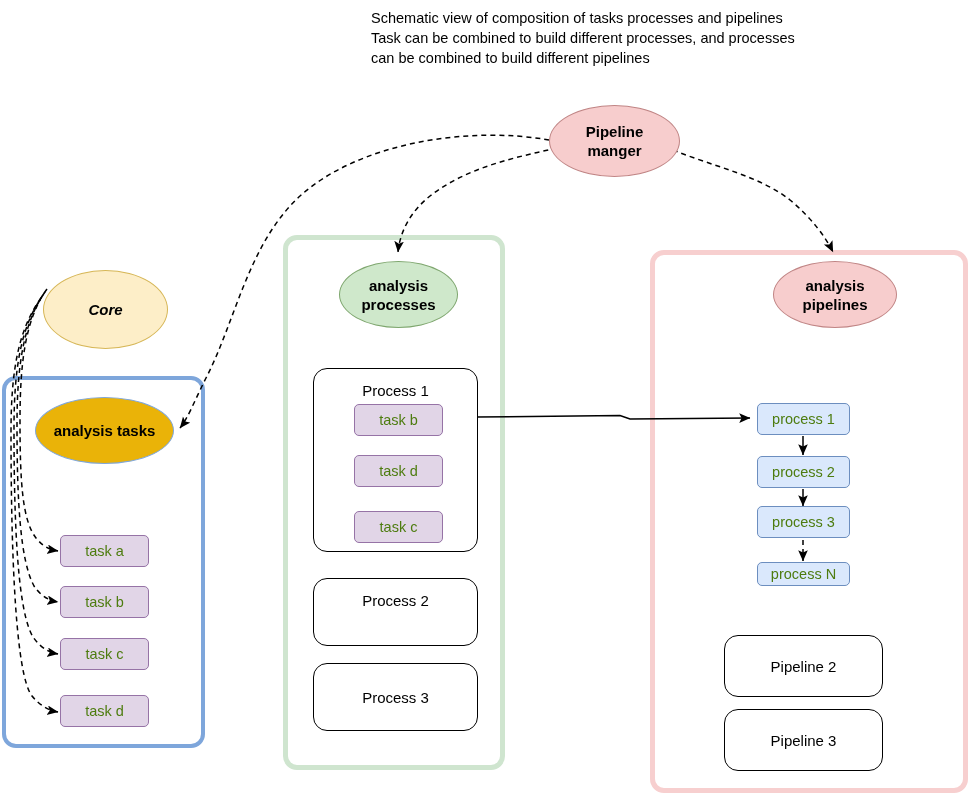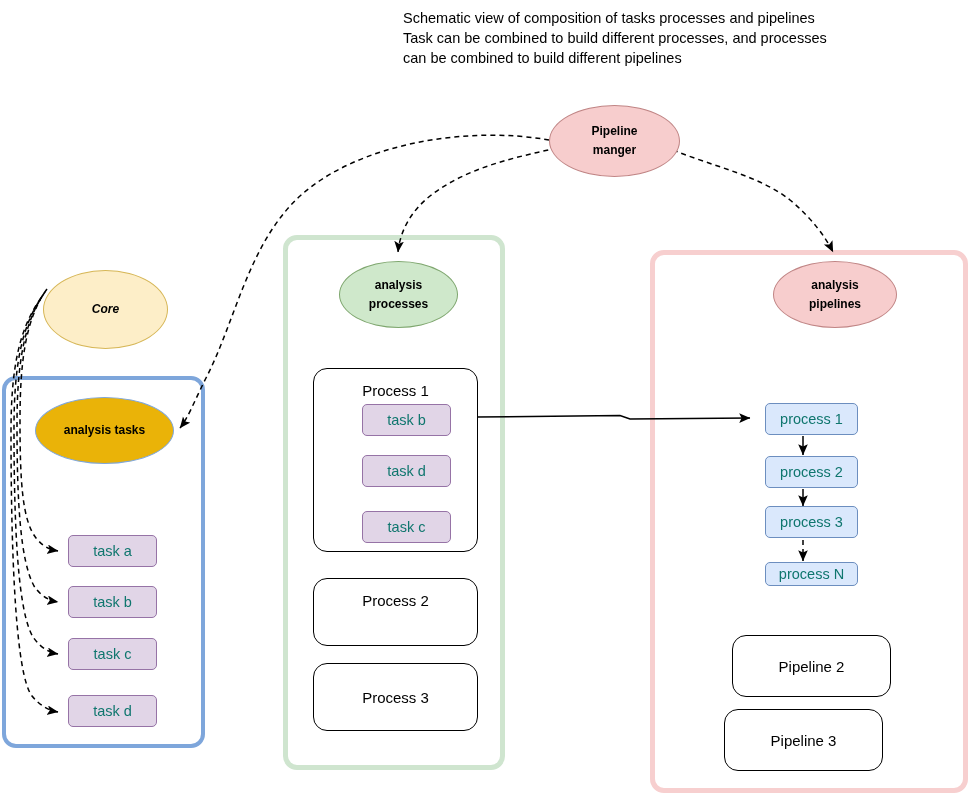--- a/index.html
+++ b/index.html
@@ -19,21 +19,20 @@
   }
   .caption {
     position: absolute;
     left: 371px;
     top: 8px;
     width: 520px;
     font-size: 14.5px;
     line-height: 20px;
     color: #000000;
     white-space: pre-line;
-    margin-left: 32px;
   }
   
   .container {
     position: absolute;
     box-sizing: border-box;
     border-style: solid;
     border-radius: 14px;
     background: transparent;
   }
   #tasks-container {
@@ -58,21 +57,21 @@
   .ellipse {
     position: absolute;
     box-sizing: border-box;
     border: 1.4px solid;
     border-radius: 50%;
     display: flex;
     align-items: center;
     justify-content: center;
     text-align: center;
     font-weight: bold;
-    font-size: 12px;
+    font-size: 15px;
     line-height: 19px;
     color: #000000;
   }
   #ellipse-pipeline-manager {
     left: 549px; top: 105px; width: 131px; height: 72px;
     background: #f7cdcd; border-color: #c08585;
   }
   #ellipse-core {
     left: 43px; top: 270px; width: 125px; height: 79px;
     background: #fdeec8; border-color: #d6b656; font-style: italic;
@@ -111,22 +110,21 @@
   
   .node {
     position: absolute;
     box-sizing: border-box;
     border-radius: 5px;
     border: 1.4px solid;
     display: flex;
     align-items: center;
     justify-content: center;
     font-size: 14.5px;
-    color: #0f766e;
-    margin-left: 8px;
+    color: #4d7c0f;
   }
   .node.task {
     background: #e1d5e7;
     border-color: #9673a6;
   }
   .node.process {
     background: #dae8fc;
     border-color: #6c8ebf;
   }
   
@@ -241,21 +239,21 @@
   <div class="node process" style="left:757px; top:456px; width:93px; height:32px;">
     <span>process 2</span>
   </div>
   <div class="node process" style="left:757px; top:506px; width:93px; height:32px;">
     <span>process 3</span>
   </div>
   <div class="node process" style="left:757px; top:562px; width:93px; height:24px;">
     <span>process N</span>
   </div>
 
-  <div class="groupbox" style="left:724px; top:635px; width:159px; height:62px;margin-left:8px;">
+  <div class="groupbox" style="left:724px; top:635px; width:159px; height:62px;">
     <div class="groupbox-title centered">Pipeline 2</div>
   </div>
 
   <div class="groupbox" style="left:724px; top:709px; width:159px; height:62px;">
     <div class="groupbox-title centered">Pipeline 3</div>
   </div>
 
 </div>
 
 </body></html>

